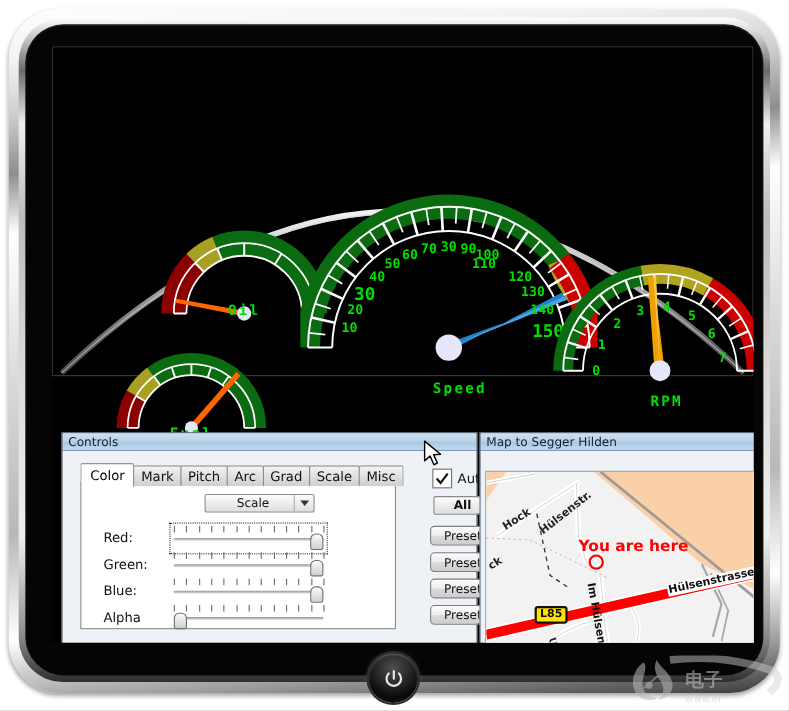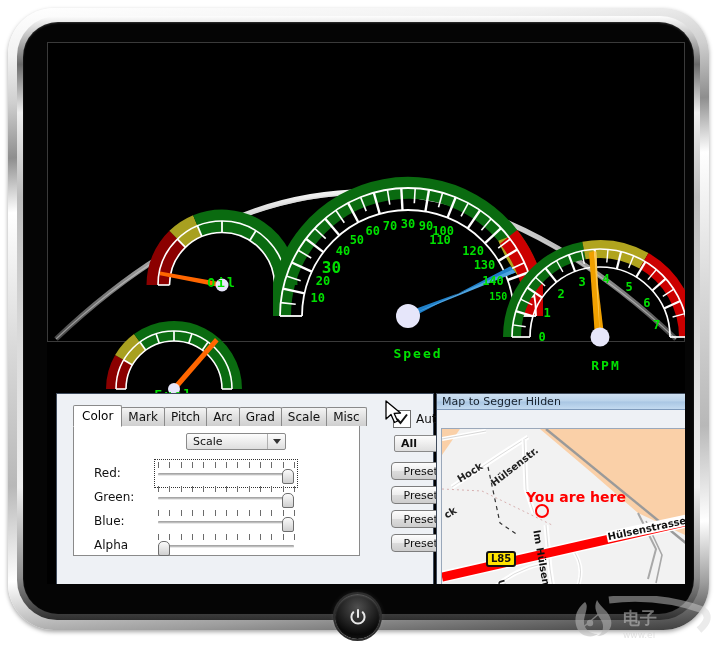--- a/index.html
+++ b/index.html
@@ -62,21 +62,21 @@
     position:absolute;background:#eef1f5;border:1px solid #3f4b5c;
     box-shadow:1px 1px 0 rgba(0,0,0,.35);box-sizing:border-box;
     font-family:"DejaVu Sans","Liberation Sans",sans-serif;
   }
   .win-title{
     height:15px;line-height:15px;padding-left:5px;font-size:11px;color:#16202c;
     background:linear-gradient(180deg,#cfe0f0 0%,#b9d2ea 48%,#a9c6e3 52%,#c3daf0 100%);
     border-bottom:1px solid #7e9abb;
     white-space:nowrap;overflow:hidden;
   }
-  .win-body{background:#eef1f5;position:relative;width:100%;}
+  .win-body{background:#eef1f5;position:relative;width:100%;text-align:center;}
 
   #win-controls{left:33px;top:371px;width:378px;height:192px;}
   #win-map{left:413px;top:371px;width:267px;height:192px;}
 
   
   #tabstrip{position:absolute;left:16px;top:10px;display:flex;align-items:flex-end;z-index:3;}
   .tab{
     font-size:12px;color:#111;padding:2px 6px 2px 6px;margin-right:-1px;
     border:1px solid #8a8a8a;border-bottom:none;
     background:linear-gradient(180deg,#f4f4f4 0%,#dedede 55%,#cfcfcf 100%);
@@ -276,21 +276,21 @@
                 <div class="g-label" style="left: 292.888px; top: 189.505px; width: 32px; font-size: 12px; letter-spacing: 0px;">50</div>
                 <div class="g-label" style="left: 308.793px; top: 181.003px; width: 32px; font-size: 12px; letter-spacing: 0px;">60</div>
                 <div class="g-label" style="left: 326.052px; top: 175.768px; width: 32px; font-size: 12px; letter-spacing: 0px;">70</div>
                 <div class="g-label" style="left: 344px; top: 174px; width: 32px; font-size: 12px; letter-spacing: 0px;">30</div>
                 <div class="g-label" style="left: 361.948px; top: 175.768px; width: 32px; font-size: 12px; letter-spacing: 0px;">90</div>
                 <div class="g-label" style="left: 379.207px; top: 181.003px; width: 32px; font-size: 12px; letter-spacing: 0px;">100</div>
                 <div class="g-label" style="left: 376px; top: 189.505px; width: 32px; font-size: 12px; letter-spacing: 0px;">110</div>
                 <div class="g-label" style="left: 409.054px; top: 200.946px; width: 32px; font-size: 12px; letter-spacing: 0px;">120</div>
                 <div class="g-label" style="left: 420.495px; top: 214.888px; width: 32px; font-size: 12px; letter-spacing: 0px;">130</div>
                 <div class="g-label" style="left: 428.997px; top: 230.793px; width: 32px; font-size: 12px; letter-spacing: 0px;">140</div>
-                <div class="g-label" style="left: 434.232px; top: 248.052px; width: 32px; font-size: 10px; letter-spacing: 0px;">150</div>
+                <div class="g-label" style="left: 434.232px; top: 248.052px; width: 32px; font-size: 16px; letter-spacing: 0px;">150</div>
               </div>
             <div class="g-label" style="left:330px;top:303px;width:80px;font-size:13px;">Speed</div>
 
             <svg width="200" height="180" viewBox="0 0 200 180" style="position:absolute;left:452px;top:172px;">
               <g transform="translate(100,122)">
                 <path d="M -88 0 A 88 88 0 0 1 -16.0 -86.5" fill="none" stroke="#0a6b10" stroke-width="18"></path>
                 <path d="M -16.0 -86.5 A 88 88 0 0 1 44.0 -76.2" fill="none" stroke="#b0a41e" stroke-width="18"></path>
                 <path d="M 44.0 -76.2 A 88 88 0 0 1 88 0" fill="none" stroke="#cc0000" stroke-width="18"></path>
                 <path d="M -88 0 A 88 88 0 0 1 88 0" fill="none" stroke="#ffffff" stroke-width="1.7"></path>
                 <path d="M -70 0 A 70 70 0 0 1 70 0" fill="none" stroke="#ffffff" stroke-width="1.7"></path>
@@ -332,20 +332,21 @@
                 <div class="g-label" style="left: 518.077px; top: 231.839px; width: 32px; font-size: 12px; letter-spacing: 0px;">3</div>
                 <div class="g-label" style="left: 542.063px; top: 229.318px; width: 32px; font-size: 12px; letter-spacing: 0px;">4</div>
                 <div class="g-label" style="left: 565px; top: 236.771px; width: 32px; font-size: 12px; letter-spacing: 0px;">5</div>
                 <div class="g-label" style="left: 582.923px; top: 252.908px; width: 32px; font-size: 12px; letter-spacing: 0px;">6</div>
                 <div class="g-label" style="left: 592.733px; top: 274.941px; width: 32px; font-size: 12px; letter-spacing: 0px;">7</div>
               </div>
             <div class="g-label" style="left:518px;top:315px;width:80px;font-size:13px;">RPM</div>
           </div>
 
           <div class="win" id="win-controls" style="left:9px;top:351px;width:378px;height:192px;">
+            <div class="win-title">Controls</div>
             <div class="win-body" style="height:176px;">
 
               <div id="tabstrip">
                   <div class="tab active"><span>Color</span></div>
                   <div class="tab"><span>Mark</span></div>
                   <div class="tab"><span>Pitch</span></div>
                   <div class="tab"><span>Arc</span></div>
                   <div class="tab"><span>Grad</span></div>
                   <div class="tab"><span>Scale</span></div>
                   <div class="tab"><span>Misc</span></div>

